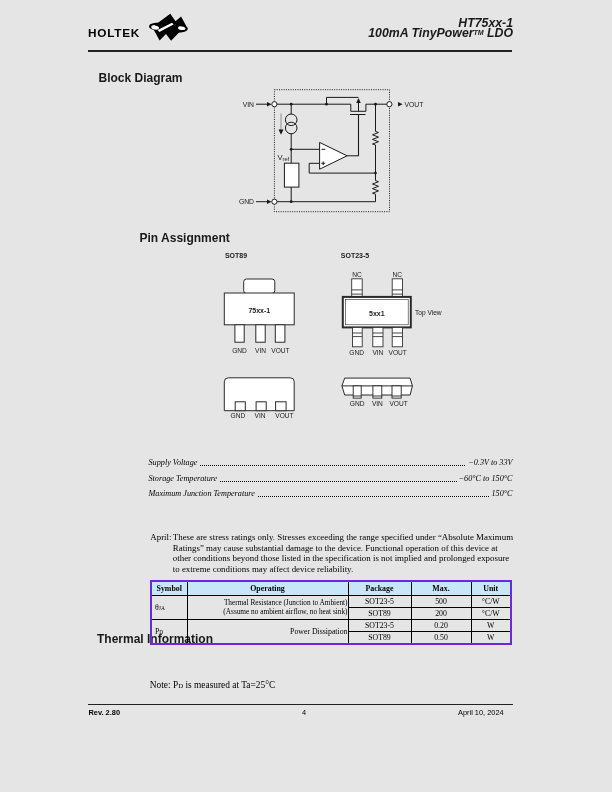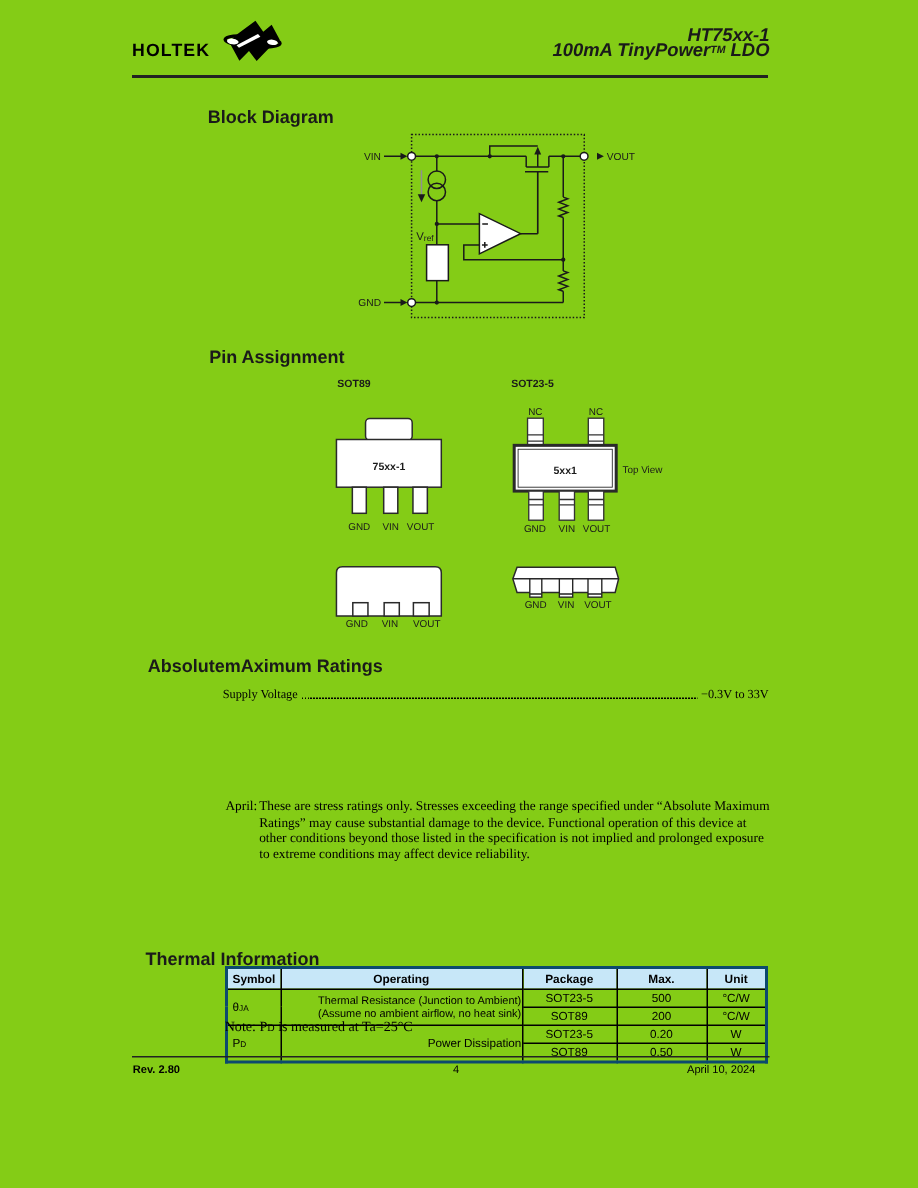--- a/index.html
+++ b/index.html
@@ -1,21 +1,21 @@
 <!DOCTYPE html>
 <html><head>
 <meta charset="utf-8">
 <style>
 html,body{margin:0;padding:0;background:#fff;}
-#page{position:relative;width:612px;height:792px;background:#84cc16;overflow:hidden;
+#page{position:relative;width:612px;height:792px;background:#e5e5e5;overflow:hidden;
  font-family:"Liberation Sans",sans-serif;color:#111;}
 .abs{position:absolute;}
 .h1{font-weight:bold;font-size:12px;color:#1a1a1a;}
 .serif{font-family:"Liberation Serif",serif;}
-.row{display:flex;align-items:flex-start;height:15.5px;line-height:15.5px;font-family:"Liberation Serif",serif;font-size:8.2px;color:#000;}
+.row{display:flex;align-items:flex-start;height:15.5px;line-height:15.5px;font-family:"Liberation Serif",serif;font-size:8.2px;color:#000;font-style:italic;}
 .lead{flex:1;margin:0 2px 0 3px;align-self:stretch;
  background-image:repeating-linear-gradient(to right,#000 0 1px,transparent 1px 2px);
  background-size:100% 1px;background-repeat:no-repeat;background-position:left 0 bottom 4.2px;}
 table.th{border-collapse:collapse;table-layout:fixed;font-size:7.8px;color:#000;}
 table.th td{border:1px solid #000;padding:0;text-align:center;vertical-align:middle;overflow:hidden;}
 table.th td.p{text-align:right;padding-left:3px;}
 </style>
 </head>
 <body>
 <div id="page">
@@ -24,21 +24,21 @@
   <svg class="abs" style="left:144px;top:10px;" width="50" height="35" viewBox="0 0 50 35">
     <polygon fill="#000" points="26.3,3.8 31.5,11.2 37.1,6.5 42.5,16.5 36.9,20.5 27.1,30.7 22.0,24.0 15.6,30.5 8.8,18.0 13.0,13.6"></polygon>
     <ellipse cx="24.4" cy="17.6" rx="18.4" ry="3.7" fill="none" stroke="#000" stroke-width="2.1" transform="rotate(4 24.4 17.6)"></ellipse>
     <ellipse cx="11.2" cy="17.7" rx="3.9" ry="1.9" fill="#fff" transform="rotate(8 11.2 17.7)"></ellipse>
     <ellipse cx="37.6" cy="18.2" rx="3.6" ry="1.8" fill="#fff" transform="rotate(8 37.6 18.2)"></ellipse>
     <polygon fill="#fff" points="13.7,20.1 28.0,12.7 29.6,14.5 15.3,21.9"></polygon>
   </svg>
   <div class="abs" style="left:250px;top:17.6px;width:263px;text-align:right;font-style:italic;font-weight:bold;font-size:12.3px;line-height:10.3px;color:#1a1a1a;">HT75xx-1<br>100mA TinyPower<span style="font-size:7px;vertical-align:2px;">TM</span> LDO</div>
   <div class="abs" style="left:88px;top:50.4px;width:424px;height:1.2px;background:#222;"></div>
 
-  <div class="abs h1" style="left:98.5px;top:70.5px;margin-left:40px;">Block Diagram</div>
+  <div class="abs h1" style="left:98.5px;top:70.5px;">Block Diagram</div>
   <svg class="abs" style="left:230px;top:85px;" width="205" height="135" viewBox="230 85 205 135" fill="none" stroke="#1a1a1a" stroke-width="1">
     <rect x="274.4" y="89.7" width="115.1" height="122" stroke-dasharray="1,1.3" stroke-width="1"></rect>
 
     <path d="M277,104.2H350.8 M365.9,104.2H387"></path>
     <circle cx="291.2" cy="104.2" r="1.4" fill="#1a1a1a" stroke="none"></circle>
     <circle cx="326.5" cy="104.2" r="1.4" fill="#1a1a1a" stroke="none"></circle>
     <circle cx="375.5" cy="104.2" r="1.4" fill="#1a1a1a" stroke="none"></circle>
 
     <circle cx="274.4" cy="104.2" r="2.6" fill="#fff"></circle>
     <circle cx="274.4" cy="201.7" r="2.6" fill="#fff"></circle>
@@ -137,35 +137,44 @@
       <text x="397.7" y="354.9" text-anchor="middle">VOUT</text>
       <text x="237.9" y="418.2" text-anchor="middle">GND</text>
       <text x="260" y="418.2" text-anchor="middle">VIN</text>
       <text x="284.5" y="418.2" text-anchor="middle">VOUT</text>
       <text x="357.1" y="405.6" text-anchor="middle">GND</text>
       <text x="377.4" y="405.6" text-anchor="middle">VIN</text>
       <text x="398.6" y="405.6" text-anchor="middle">VOUT</text>
     </g>
   </svg>
 
-  <div class="abs h1" style="left:98.5px;top:437px;">AbsolutemAximum Ratings</div>
   <div class="abs" style="left:148.5px;top:455px;width:364px;">
     <div class="row">
         <span>Supply Voltage</span>
         <span class="lead"></span>
         <span>−0.3V to 33V</span>
       </div>
+    <div class="row">
+        <span>Storage Temperature</span>
+        <span class="lead"></span>
+        <span>−60°C to 150°C</span>
+      </div>
+    <div class="row">
+        <span>Maximum Junction Temperature</span>
+        <span class="lead"></span>
+        <span>150°C</span>
+      </div>
   </div>
   <div class="abs serif" style="left:150.3px;top:532.4px;width:362px;font-size:8.9px;line-height:10.5px;color:#000;">
     <span class="abs" style="left:0;top:0;">April:</span>
     <div class="abs" style="left:22.5px;top:0;width:345px;">These are stress ratings only. Stresses exceeding the range specified under “Absolute Maximum<br>Ratings” may cause substantial damage to the device. Functional operation of this device at<br>other conditions beyond those listed in the specification is not implied and prolonged exposure<br>to extreme conditions may affect device reliability.</div>
   </div>
 
   <div class="abs h1" style="left:97px;top:593.5px;margin-top:38px;">Thermal Information</div>
-  <table class="th abs" style="left:150px;top:644px;width:362px;border:2px solid #0c4a6e;">
+  <table class="th abs" style="left:150px;top:580px;width:362px;border:2px solid #6d28d9;font-family:Liberation Serif, serif;">
     <colgroup>
         <col style="width:36px">
         <col style="width:161px">
         <col style="width:63px">
         <col style="width:60px">
         <col style="width:40px">
       </colgroup>
     <tbody>
         <tr style="height:14px;background:#c7e7f8;font-weight:bold;font-size:7.9px;">
       <td>Symbol</td>

